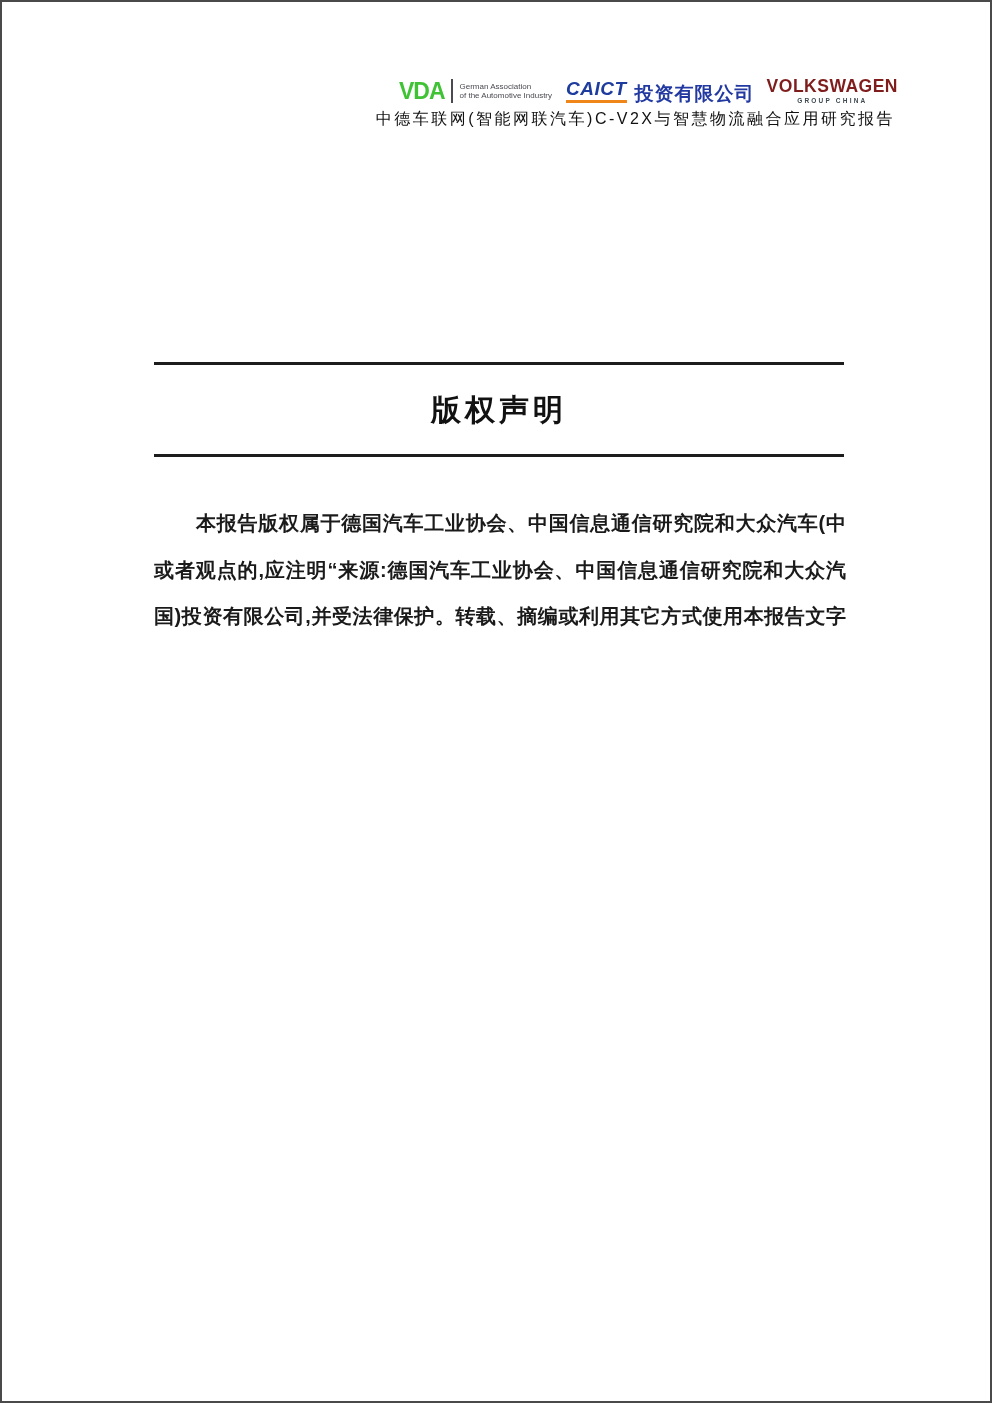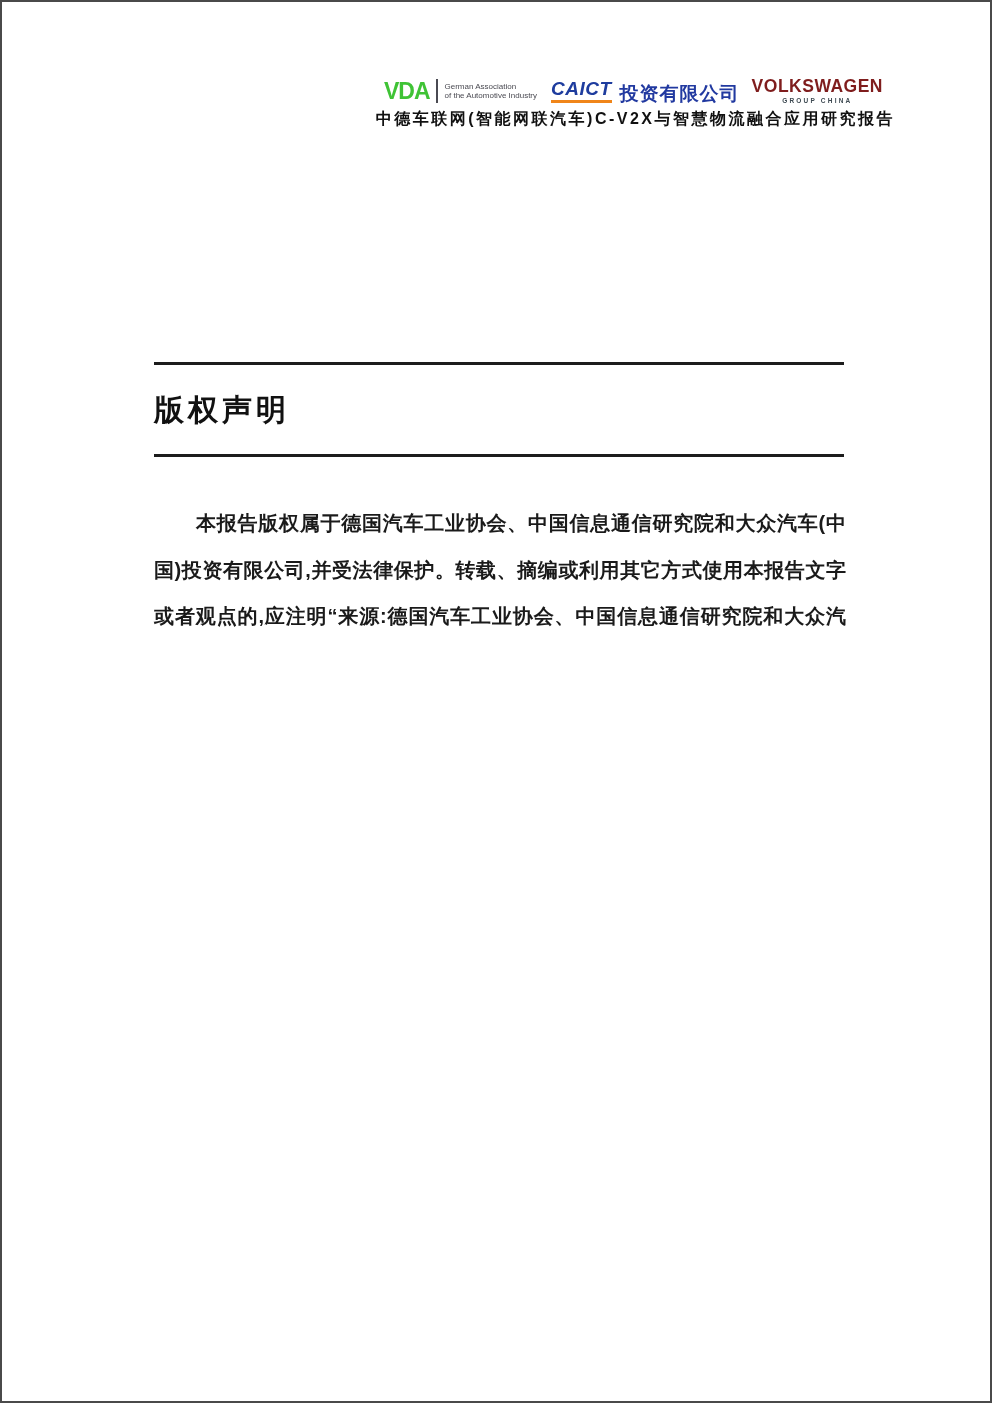--- a/index.html
+++ b/index.html
@@ -9,21 +9,21 @@
     margin:0 auto;
     background:#ffffff;
     border:2px solid #4a4a4a;
     box-sizing:border-box;
     font-family:"Liberation Sans", sans-serif;
     overflow:hidden;
   }
 
   
   .logos-row {
-    position:absolute; top:76px; right:107px;
+    position:absolute; top:76px; right:92px;
     display:flex; align-items:center;
   }
   .vda-block { display:flex; align-items:center; }
   .vda-abbr {
     font-size:23px; font-weight:bold; color:#3FC335;
     letter-spacing:-1px; line-height:1;
   }
   .vda-divider { width:2px; height:24px; background:#4a4a52; margin:0 7px 0 6px; }
   .vda-tagline {
     font-size:8px; line-height:9.5px; color:#4a4a52; font-weight:400;
@@ -44,30 +44,31 @@
   .vw-name {
     font-size:17.5px; font-weight:bold; color:#7f1d1d;
     letter-spacing:0.5px; line-height:1;
   }
   .vw-sub {
     font-size:6.5px; font-weight:bold; color:#3E4A52;
     letter-spacing:2.2px; line-height:1; margin-top:2px;
   }
   .report-line {
     position:absolute; top:107px; right:95px;
-    font-size:16px; font-weight:bold; color:#111111;
+    font-size:16px; font-weight:normal; color:#111111;
     letter-spacing:2.5px; white-space:nowrap;text-align:right;
   }
 
   
   .rule { position:absolute; left:152px; width:690px; height:3px; background:#1C1C1C; }
   .rule-top { top:360px; }
   .rule-bottom { top:452px; }
   .section-title {
     position:absolute; left:152px; top:388px; width:690px;
+    text-align:center;
     font-size:30px; font-weight:bold; color:#111111;
     letter-spacing:4px;
   }
   .paragraph {
     position:absolute; left:152px; top:498px; width:692px;
     font-size:20px; font-weight:bold; color:#1a1a1a;
   }
   .para-line {
     line-height:46.5px;
     white-space:nowrap;
@@ -111,17 +112,17 @@
   <div class="report-line">中德车联网(智能网联汽车)C-V2X与智慧物流融合应用研究报告</div>
 
   <div class="rule rule-top"></div>
 
   <div class="section-title">版权声明</div>
 
   <div class="rule rule-bottom"></div>
 
   <div class="paragraph">
     <div class="para-line first">本报告版权属于德国汽车工业协会、中国信息通信研究院和大众汽车(中</div>
+    <div class="para-line">或者观点的,应注明“来源:德国汽车工业协会、中国信息通信研究院和大众汽</div>
     <div class="para-line">国)投资有限公司,并受法律保护。转载、摘编或利用其它方式使用本报告文字</div>
-    <div class="para-line">或者观点的,应注明“来源:德国汽车工业协会、中国信息通信研究院和大众汽</div>
   </div>
 
 </div>
 
 </body></html>

